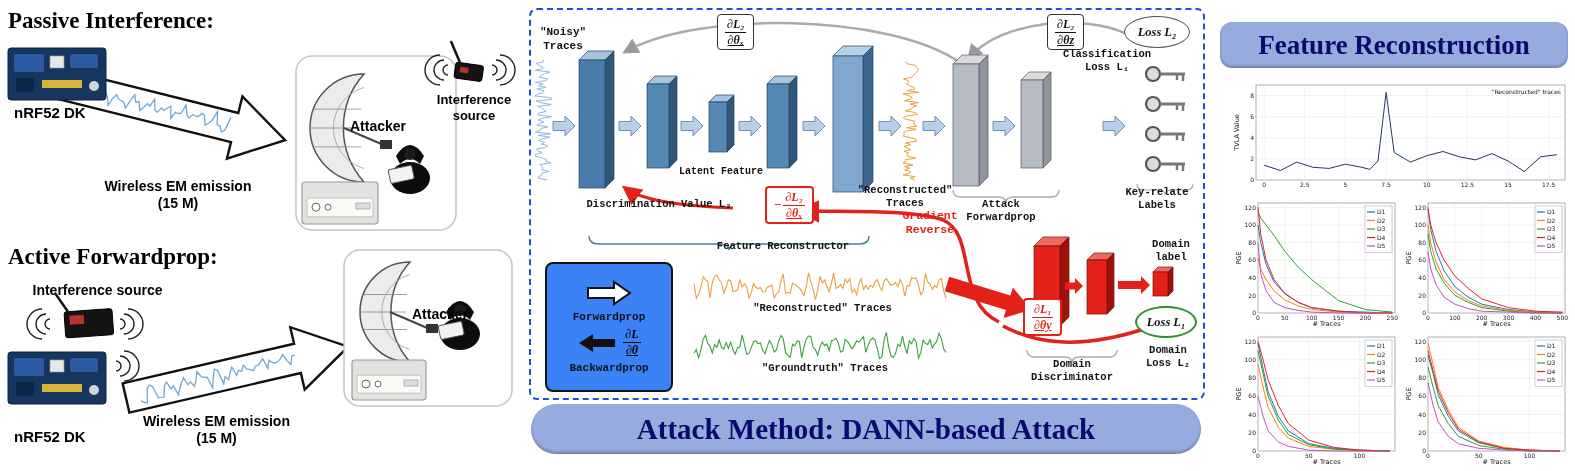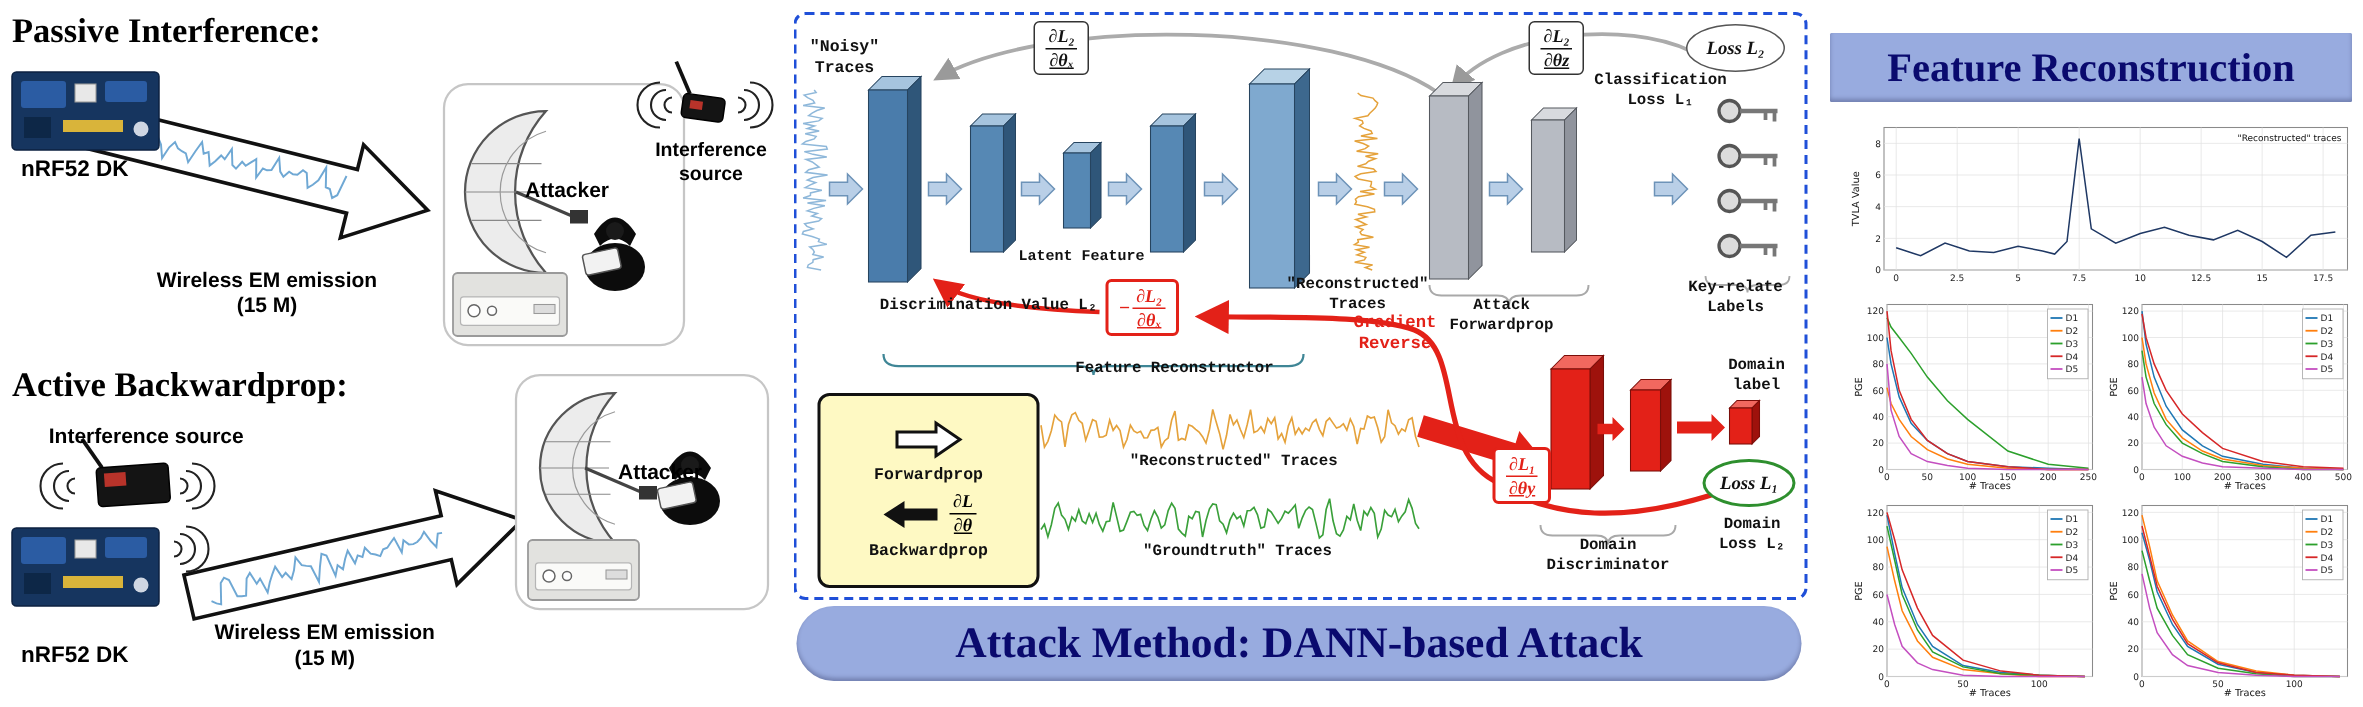--- a/index.html
+++ b/index.html
@@ -15,34 +15,34 @@
   .sanslbl{position:absolute;font-family:"Liberation Sans",sans-serif;font-weight:bold;color:#000;
            text-align:center;line-height:1.2;}
   .serif-title{position:absolute;font-family:"Liberation Serif",serif;font-weight:bold;
                font-size:23px;color:#000;white-space:nowrap;}
   .dash-frame{position:absolute;border:2.5px dashed #1f4fd8;border-radius:8px;background:transparent;}
   .banner{position:absolute;background:#98abdf;display:flex;align-items:center;justify-content:center;
           font-family:"Liberation Serif",serif;font-weight:bold;color:#0a0a6e;
           box-shadow:inset 0 -2px 3px rgba(0,0,40,.25);}
   .math-box{position:absolute;background:#fff;border:1.5px solid #333;border-radius:4px;
             display:flex;align-items:center;justify-content:center;padding:3px 7px;
-            font-family:"Liberation Serif",serif;color:#111;}
+            font-family:"Liberation Serif",serif;color:#111;margin-left:28px;}
   .math-box.redbox{border-color:#e32118;color:#e32118;border-width:2px;}
   .frac{display:inline-flex;flex-direction:column;align-items:center;font-style:italic;
         font-weight:bold;font-size:12px;line-height:1.05;}
   .frac .num{border-bottom:1.3px solid currentColor;padding:0 2px 1px;}
   .frac .den{padding-top:1px;text-decoration:underline;}
   .oval{position:absolute;border:1.7px solid #555;border-radius:50%;display:flex;align-items:center;
         justify-content:center;background:#fff;font-family:"Liberation Serif",serif;font-weight:bold;
         font-style:italic;font-size:12.5px;color:#111;}
   .oval.green{border-color:#2e8f2e;border-width:2.2px;}
   .redtext{color:#e32118;margin-top:13px;}
-  .fp-box{position:absolute;border:2.2px solid #111;border-radius:8px;background:#fef9c3;
+  .fp-box{position:absolute;border:2.2px solid #111;border-radius:8px;background:#3b82f6;
           display:flex;flex-direction:column;align-items:center;justify-content:center;gap:5px;
-          padding:8px 16px;}
+          padding:8px 6px;}
   .fp-row{display:flex;align-items:center;gap:6px;}
   .fp-box .label2{font-family:"Liberation Mono",monospace;font-weight:bold;font-size:11px;color:#111;}
   .chart{position:absolute;background:#fff;}
 </style>
 </head>
 <body>
 
 <div id="left-panel" class="panel">
   <svg id="left-svg" width="525" height="471" viewBox="0 0 525 471">
       <polygon points="0,-15 180,-15 180,-32 232,0 180,32 180,15 0,15" fill="#ffffff" stroke="#111111" stroke-width="2.4" transform="translate(60,84) rotate(14)"></polygon>
@@ -150,21 +150,21 @@
 
   <div class="sanslbl" style="left:88px;top:178px;width:180px;font-size:14px;">
     <span style="display:block;">Wireless EM emission</span>
     <span style="display:block;">(15 M)</span>
   </div>
 
   <div class="sanslbl" style="left:350px;top:118px;font-size:14px;">Attacker</div>
 
   <div class="sanslbl" style="left:426px;top:92px;width:96px;font-size:13px;">Interference source</div>
 
-  <div class="serif-title" style="left:8px;top:244px;">Active Backwardprop:</div>
+  <div class="serif-title" style="left:8px;top:244px;">Active Forwardprop:</div>
 
   <div class="sanslbl" style="left:20px;top:282px;width:155px;font-size:14px;">Interference source</div>
 
   <div class="sanslbl" style="left:14px;top:428px;font-size:15px;">nRF52 DK</div>
 
   <div class="sanslbl" style="left:124px;top:413px;width:185px;font-size:14px;">
     <span style="display:block;">Wireless EM emission</span>
     <span style="display:block;">(15 M)</span>
   </div>
 
@@ -346,21 +346,21 @@
 
   <div class="label" style="left:484px;top:358px;width:126px;">Domain Discriminator</div>
 
   <div class="label" style="left:610px;top:344px;width:66px;">Domain
 Loss L₂</div>
 
   <div class="banner" style="left:6px;top:404px;width:670px;height:50px;border-radius:29px;font-size:29px;">Attack Method: DANN-based Attack</div>
 </div>
 
 <div id="right-panel" class="panel">
-  <div class="banner" style="left:10px;top:22px;width:348px;height:46px;border-radius:1px;font-size:27px;">Feature Reconstruction</div>
+  <div class="banner" style="left:10px;top:22px;width:348px;height:46px;border-radius:12px;font-size:27px;">Feature Reconstruction</div>
 
   <svg class="chart" style="left:22px;top:80px;" width="338" height="112">
       <rect x="24" y="5" width="309" height="95" fill="#ffffff" stroke="#8a8a8a" stroke-width="0.7"></rect>
       <line x1="32.131578947368425" y1="5" x2="32.131578947368425" y2="100" stroke="#e2e2e2" stroke-width="0.5"></line>
       <text x="32.131578947368425" y="107" text-anchor="middle" font-size="6" fill="#222" font-family="DejaVu Sans">0</text>
       <line x1="72.78947368421052" y1="5" x2="72.78947368421052" y2="100" stroke="#e2e2e2" stroke-width="0.5"></line>
       <text x="72.78947368421052" y="107" text-anchor="middle" font-size="6" fill="#222" font-family="DejaVu Sans">2.5</text>
       <line x1="113.44736842105263" y1="5" x2="113.44736842105263" y2="100" stroke="#e2e2e2" stroke-width="0.5"></line>
       <text x="113.44736842105263" y="107" text-anchor="middle" font-size="6" fill="#222" font-family="DejaVu Sans">5</text>
       <line x1="154.10526315789474" y1="5" x2="154.10526315789474" y2="100" stroke="#e2e2e2" stroke-width="0.5"></line>

